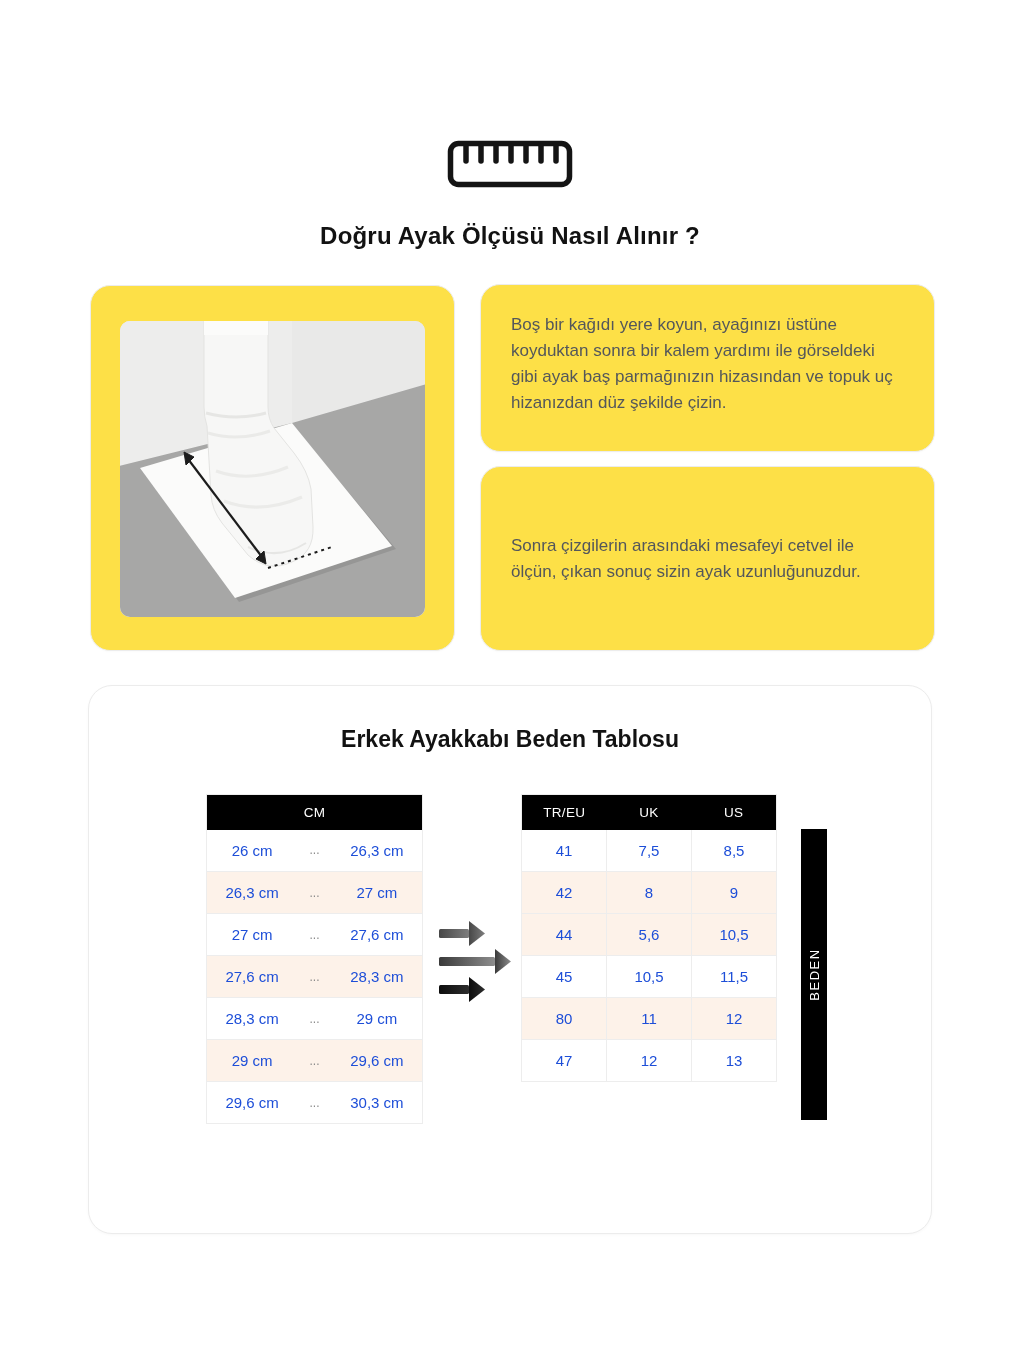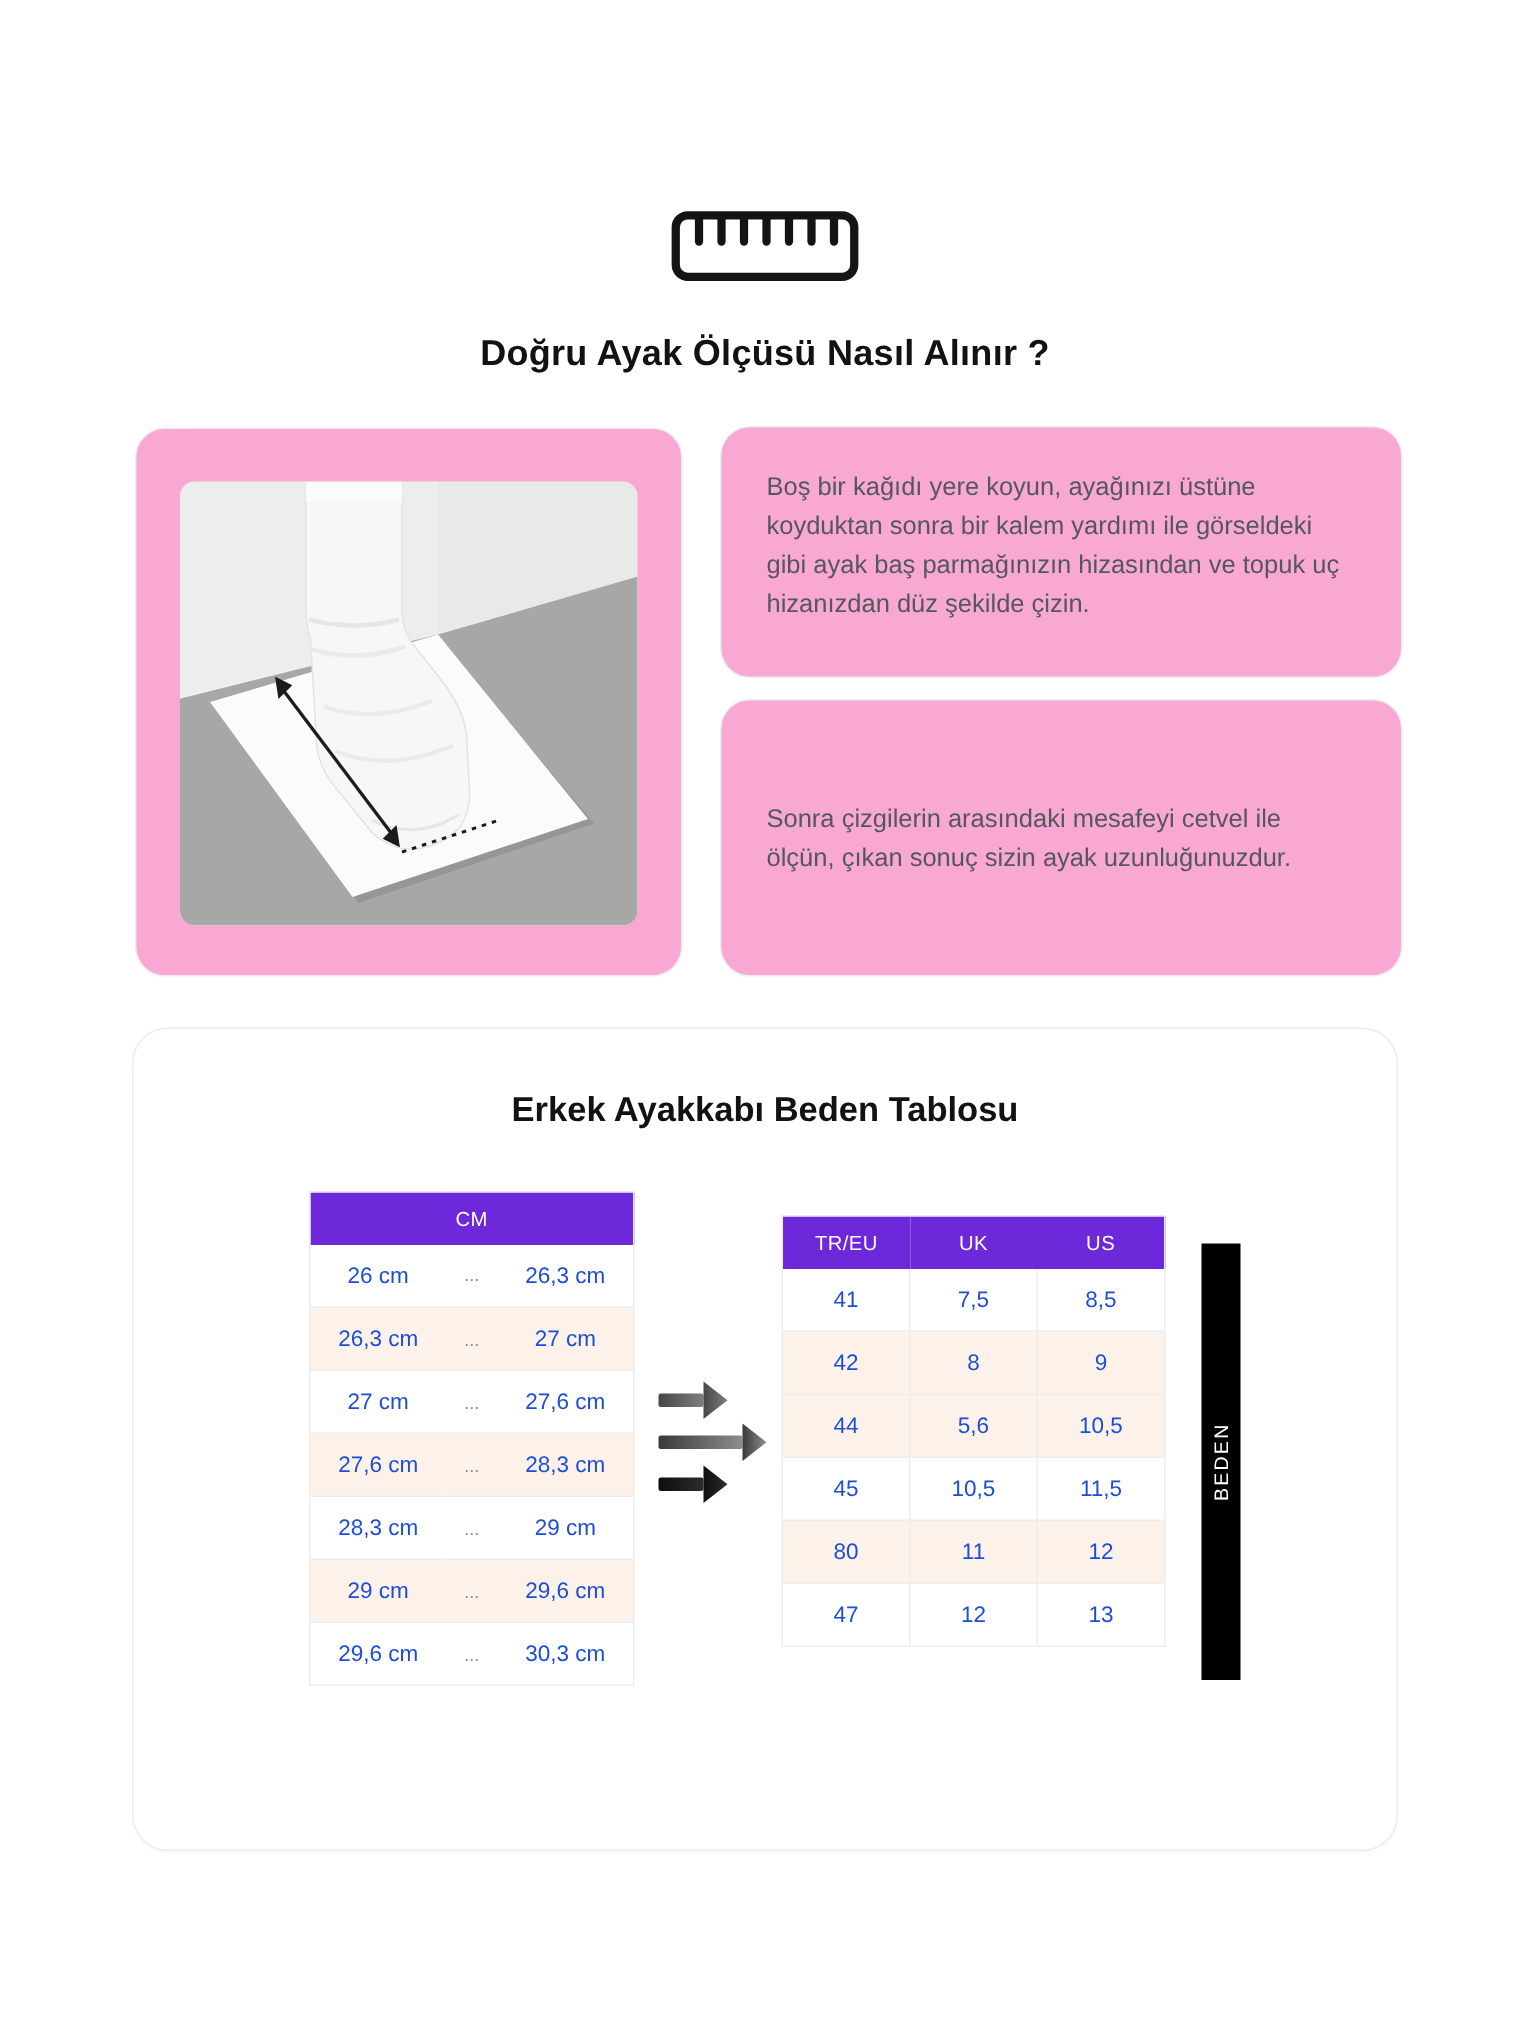--- a/index.html
+++ b/index.html
@@ -11,21 +11,21 @@
   }
   
   .ruler-wrap { position:absolute; left:447px; top:140px; width:126px; height:48px; }
   .page-title {
     position:absolute; top:222px; left:0; width:100%;
     text-align:center; font-size:24px; font-weight:700; color:#121212;
     letter-spacing:0.2px;
   }
   
   .card {
-    position:absolute; background:#f9a8d4;
+    position:absolute; background:#fde047;
     border:1px solid #ececec; border-radius:20px;
     box-shadow:0 1px 2px rgba(0,0,0,0.02);
   }
   .photo-card { left:90px; top:285px; width:365px; height:366px; }
   .photo-frame {
     position:absolute; left:29px; top:35px; width:305px; height:296px;
     border-radius:10px; overflow:hidden; background:#e9e9e8;
   }
   .text-card-1 { left:480px; top:284px; width:455px; height:168px; padding:27px 30px; }
   .text-card-2 { left:480px; top:466px; width:455px; height:185px; padding:38px 30px; display:flex; align-items:center; }
@@ -37,23 +37,23 @@
     position:absolute; left:88px; top:685px; width:844px; height:549px;
     background:#ffffff; border:1px solid #ececec; border-radius:24px;
     box-shadow:0 1px 3px rgba(0,0,0,0.03);
   }
   .section-title {
     position:absolute; top:40px; left:0; width:100%;
     text-align:center; font-size:23px; font-weight:700; color:#121212;
   }
   table.size { border-collapse:collapse; }
   .cm-table { position:absolute; left:117px; top:108px; width:217px; }
-  .eu-table { position:absolute; left:432px; top:124px; width:256px; }
+  .eu-table { position:absolute; left:432px; top:108px; width:256px; }
   table.size th {
-    background:#6d28d9; color:#ffffff; font-weight:400;
+    background:#000000; color:#ffffff; font-weight:400;
     font-size:13.5px; height:35px; letter-spacing:0.3px;
   }
   table.size td {
     height:42px; text-align:center; font-size:15px; color:#1d4ed8;
     background:#ffffff; border-bottom:1px solid #ededed;
   }
   table.size { border:1px solid #ededed; }
   tr.alt td { background:#fdf2e9; }
   .cm-table td.c-from { width:42%; }
   .cm-table td.c-sep  { width:16%; color:#8a8a8a; font-size:12px; }

